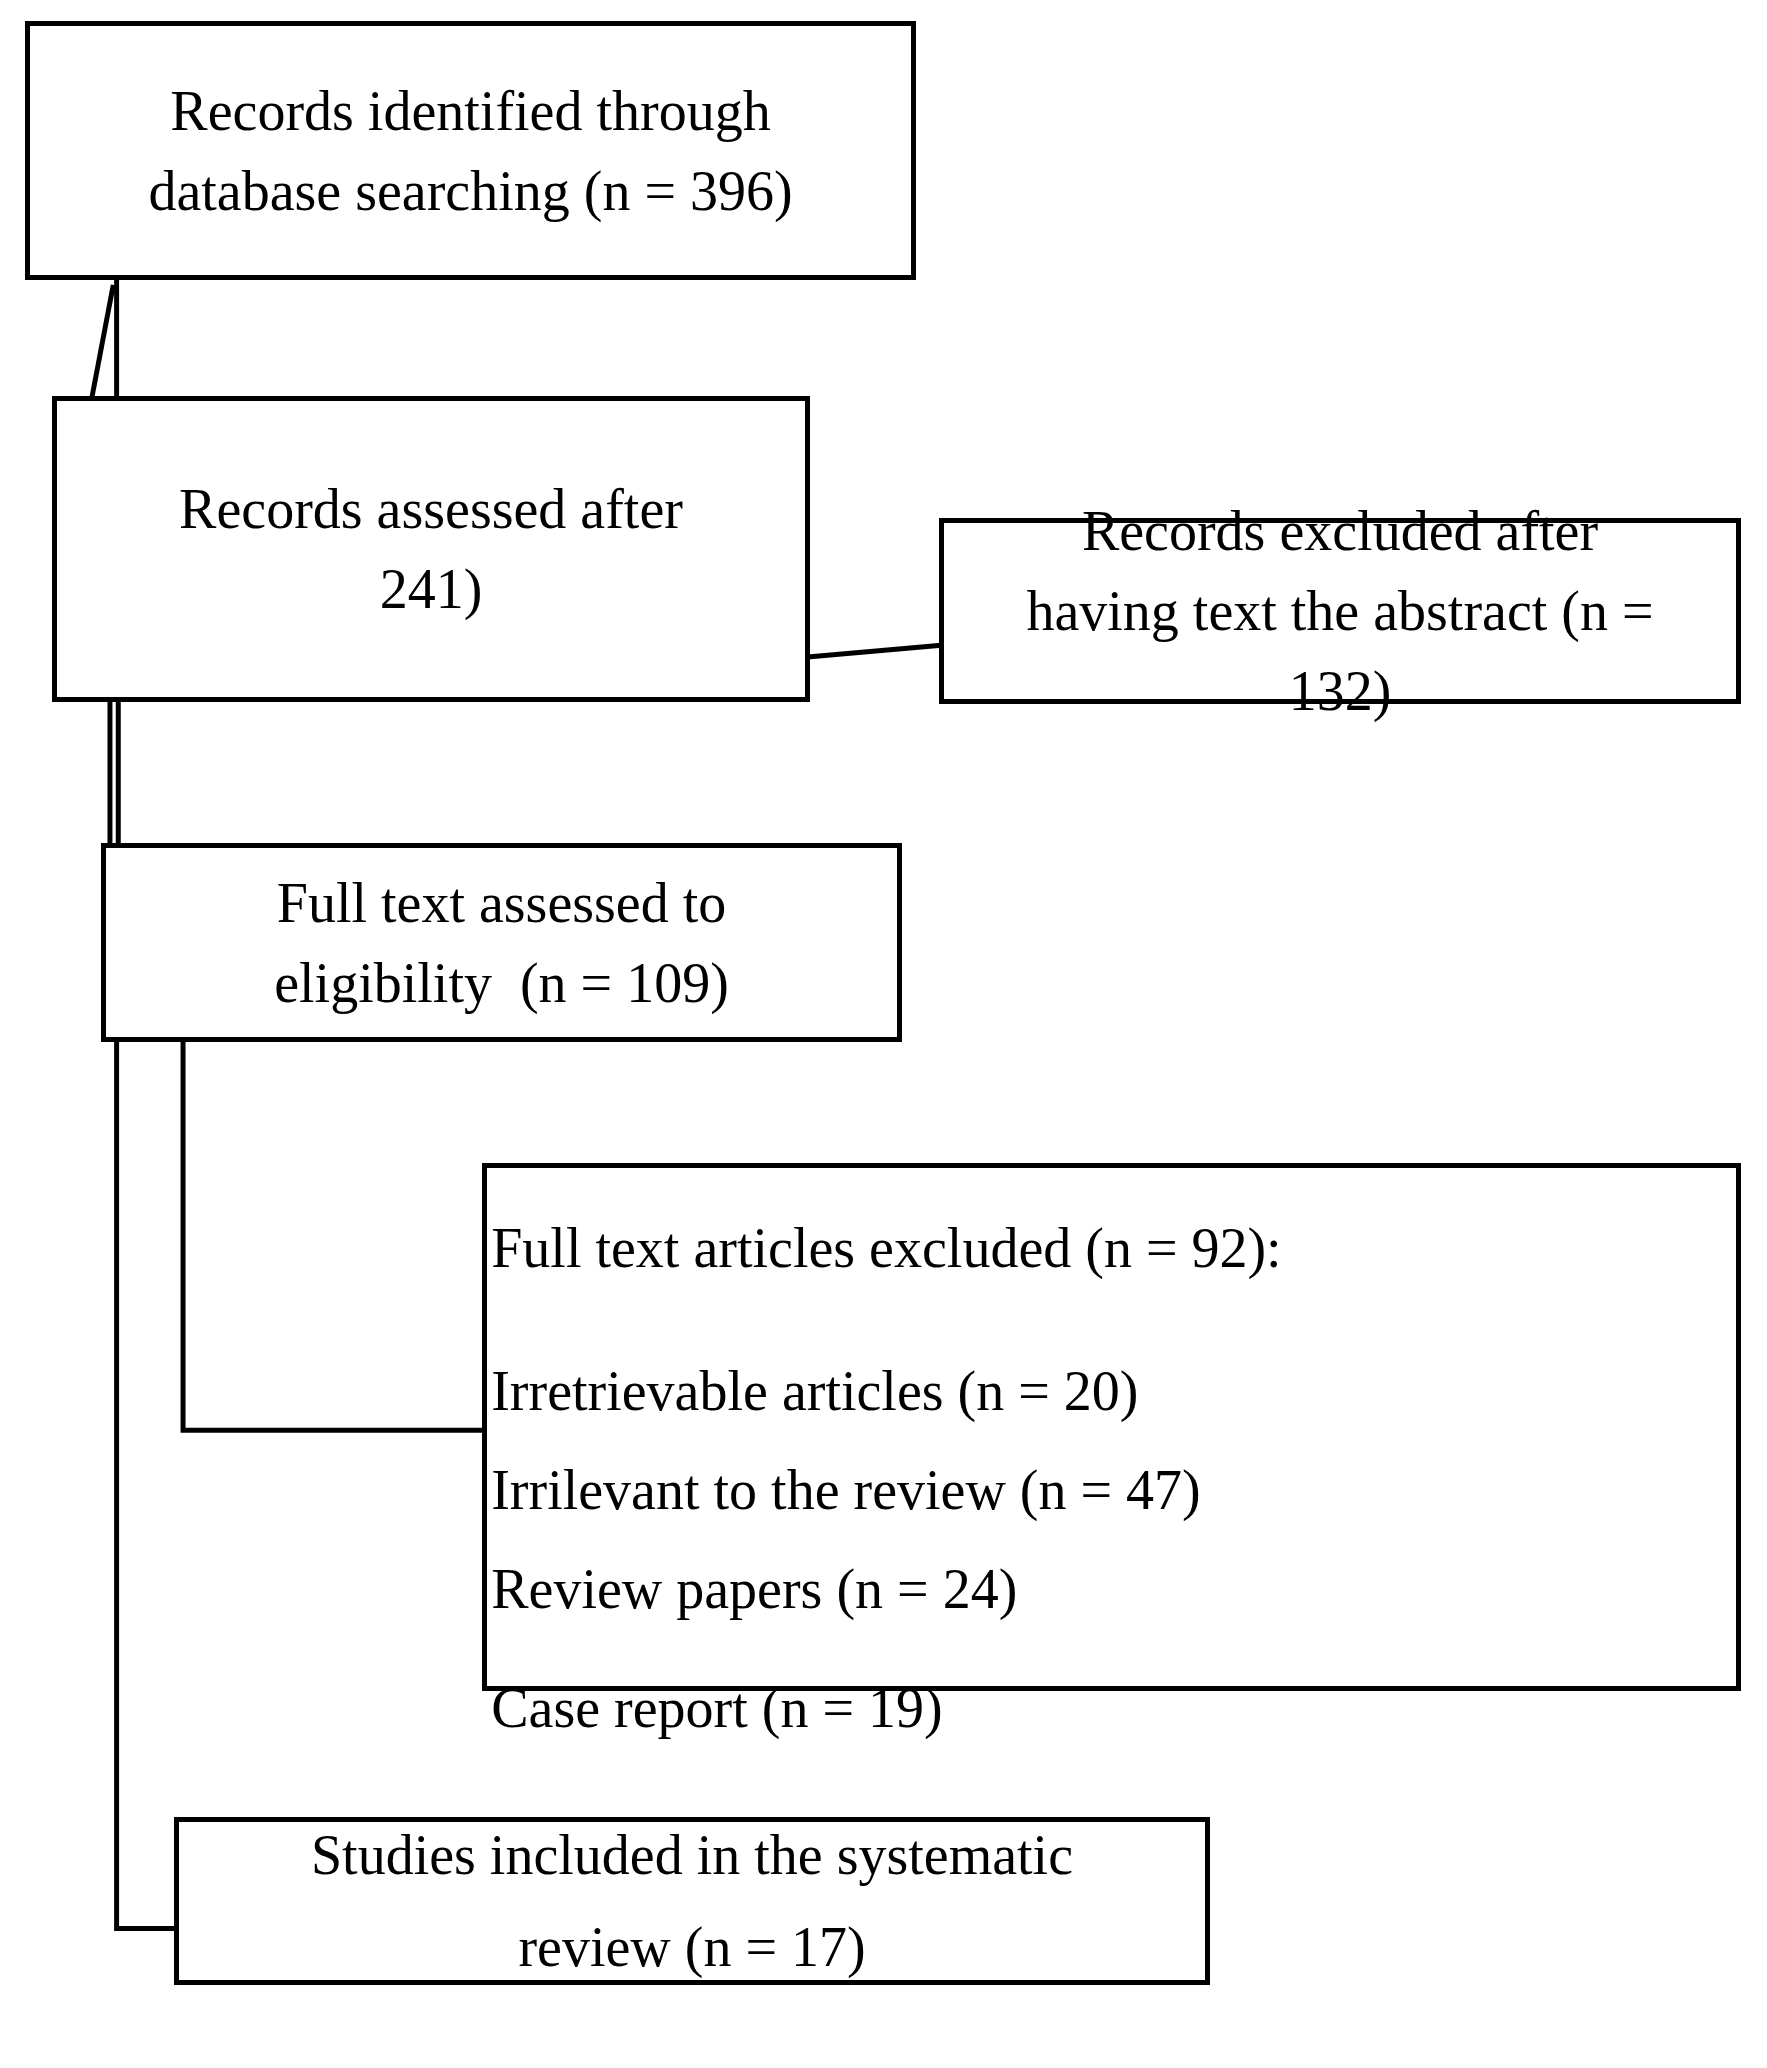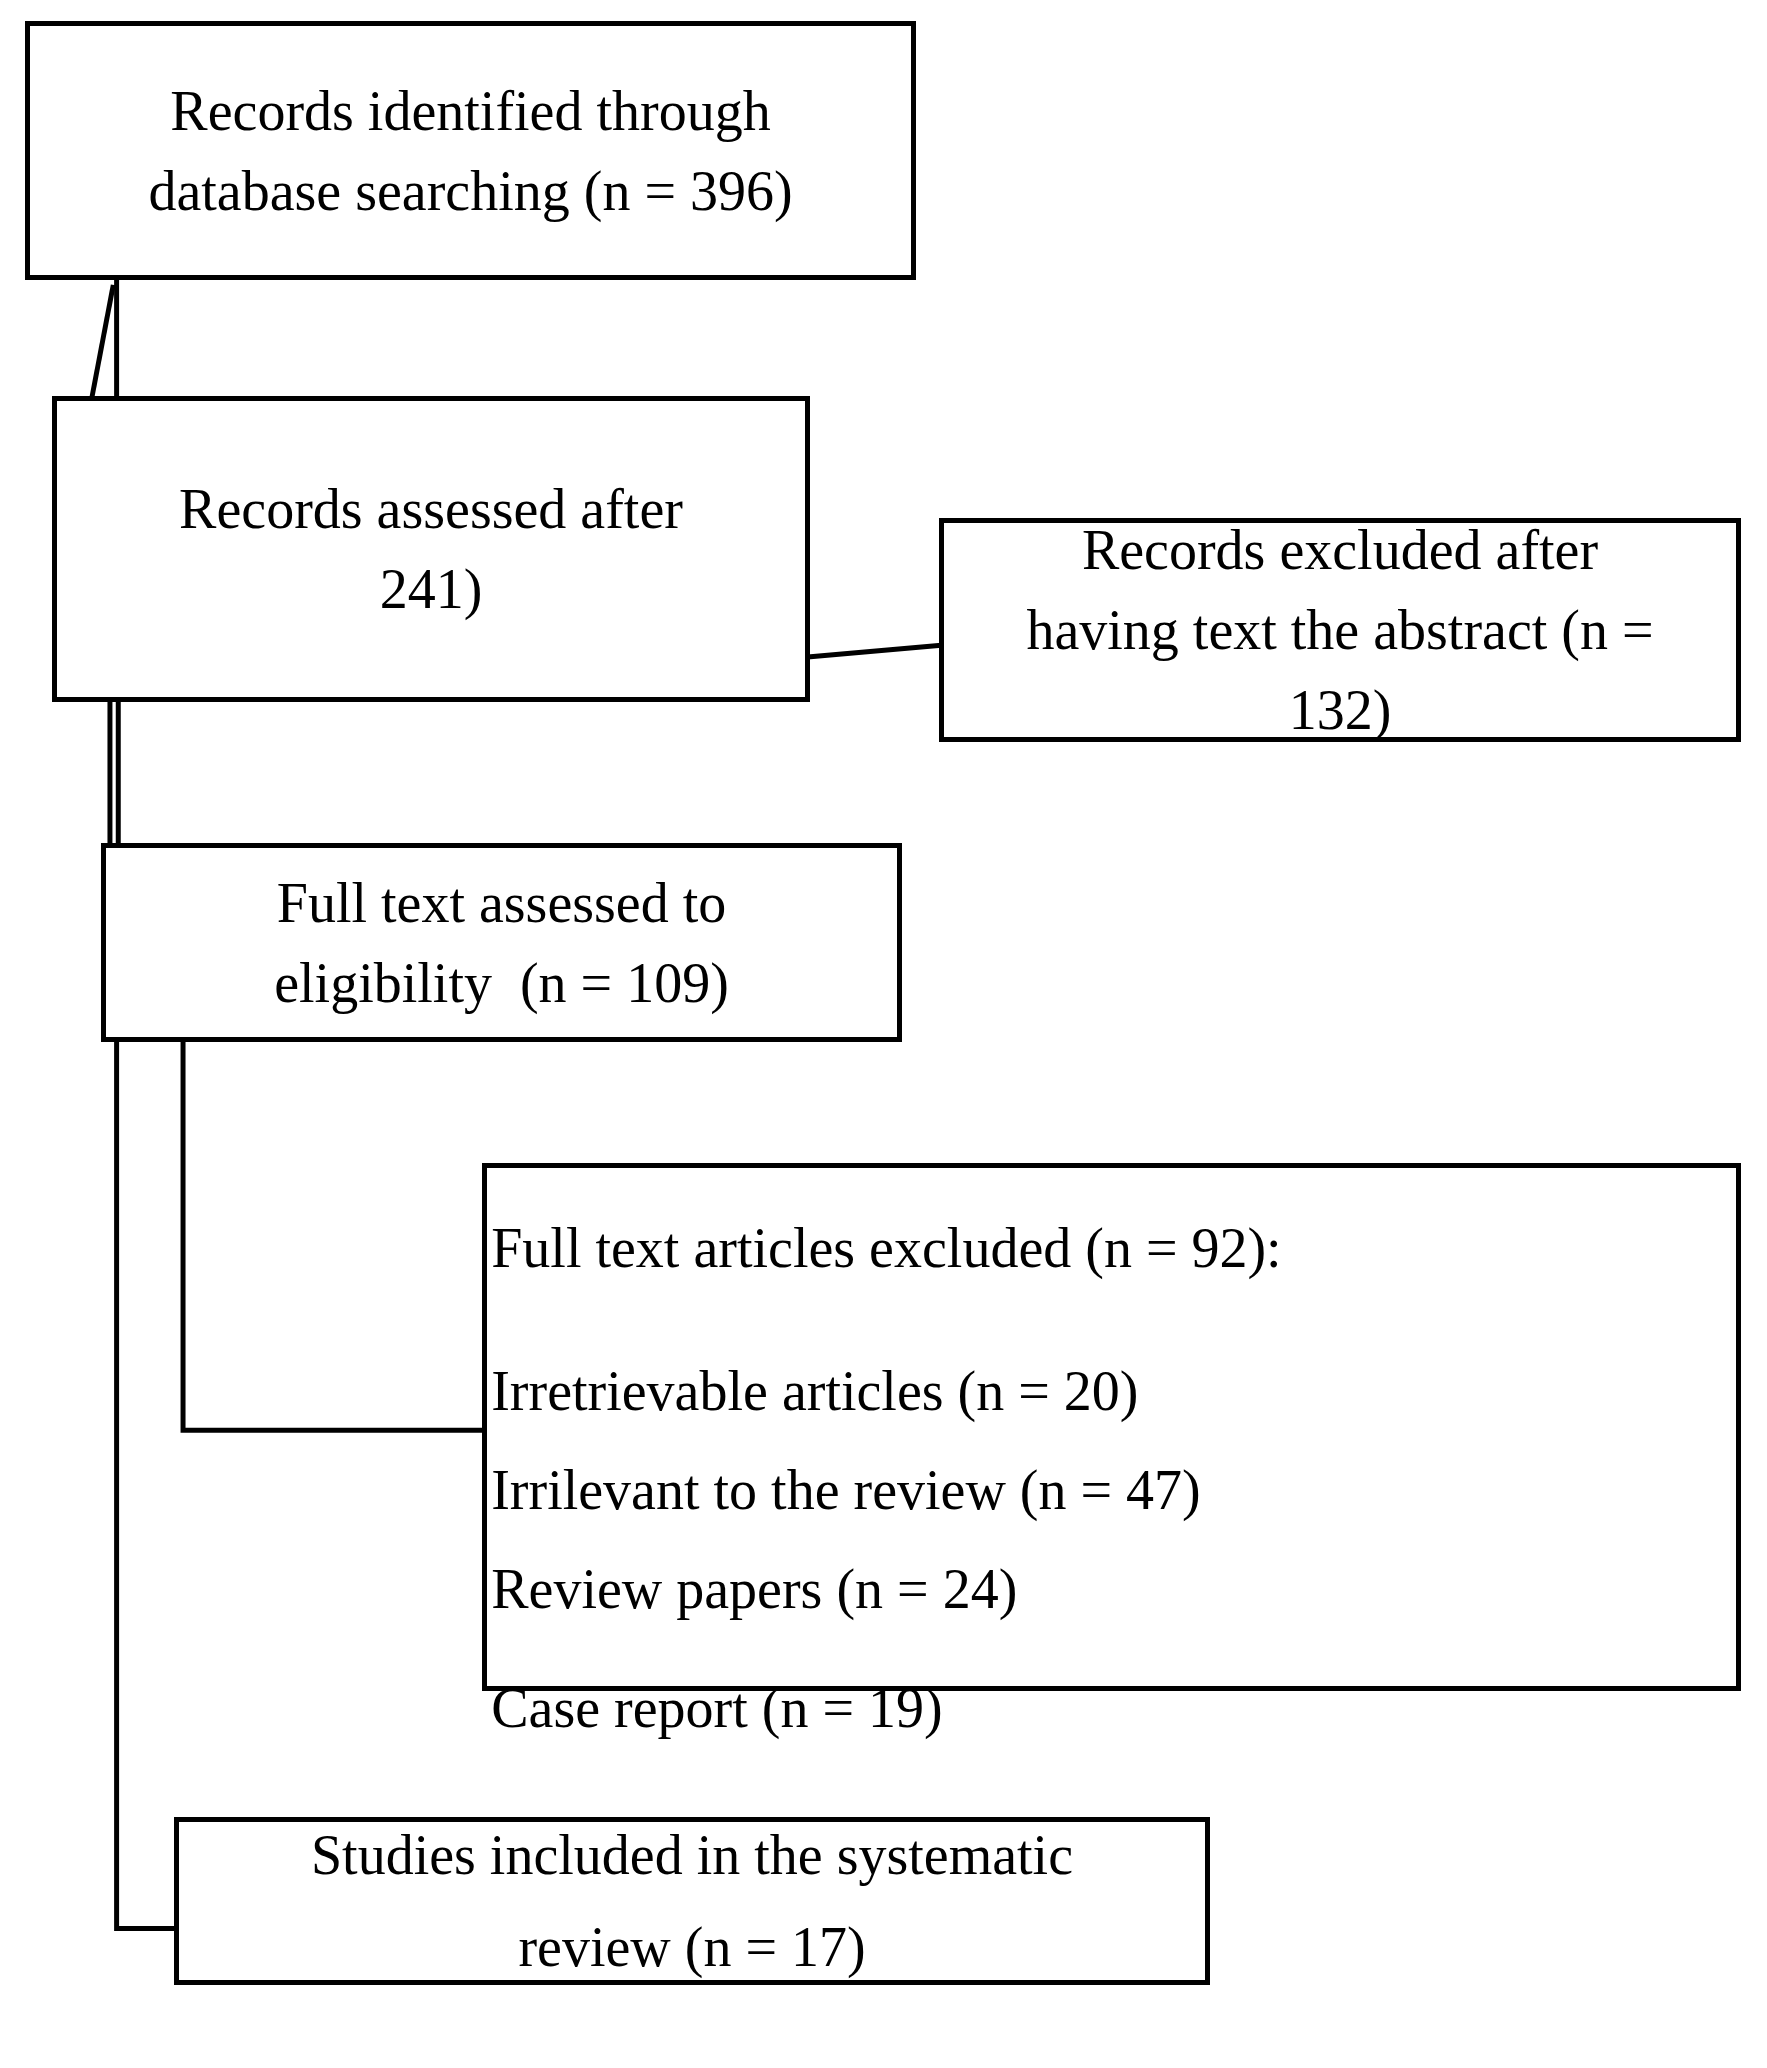--- a/index.html
+++ b/index.html
@@ -27,21 +27,21 @@
     align-items: center;
     text-align: center;
     font-size: 56px;
     line-height: 80px;
     z-index: 2;
   }
   .box .line { white-space: pre; }
   
   #box-identified        { left: 25px;   top: 21px;   width: 891px; height: 259px; }
   #box-screened          { left: 52px;   top: 396px;  width: 758px;  height: 306px; }
-  #box-excluded-abstract { left: 939px; top: 518px;  width: 802px;  height: 224px; }
+  #box-excluded-abstract { left: 939px; top: 518px;  width: 802px;  height: 186px; }
   #box-fulltext-assessed { left: 101px;  top: 843px; width: 801px;  height: 199px; }
   #box-fulltext-excluded {
     left: 482px; top: 1163px; width: 1259px; height: 528px;
     justify-content: flex-start;
     align-items: flex-start;
     text-align: left;
     padding-left: 4.2px;
     gap: 19px;
   }
   #box-included          { left: 174px;  top: 1817px; width: 1036px; height: 168px; }

